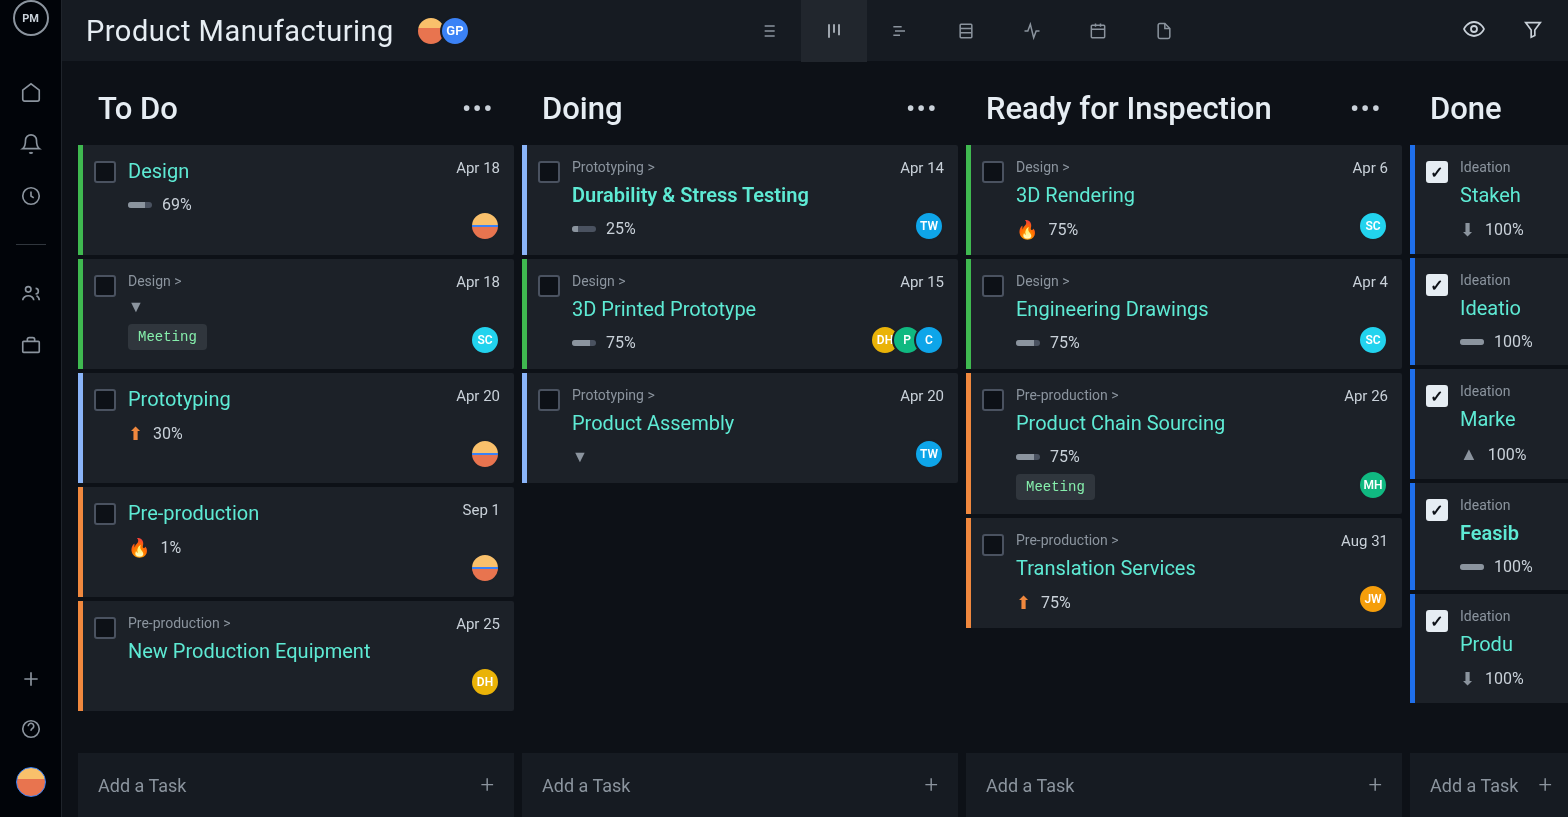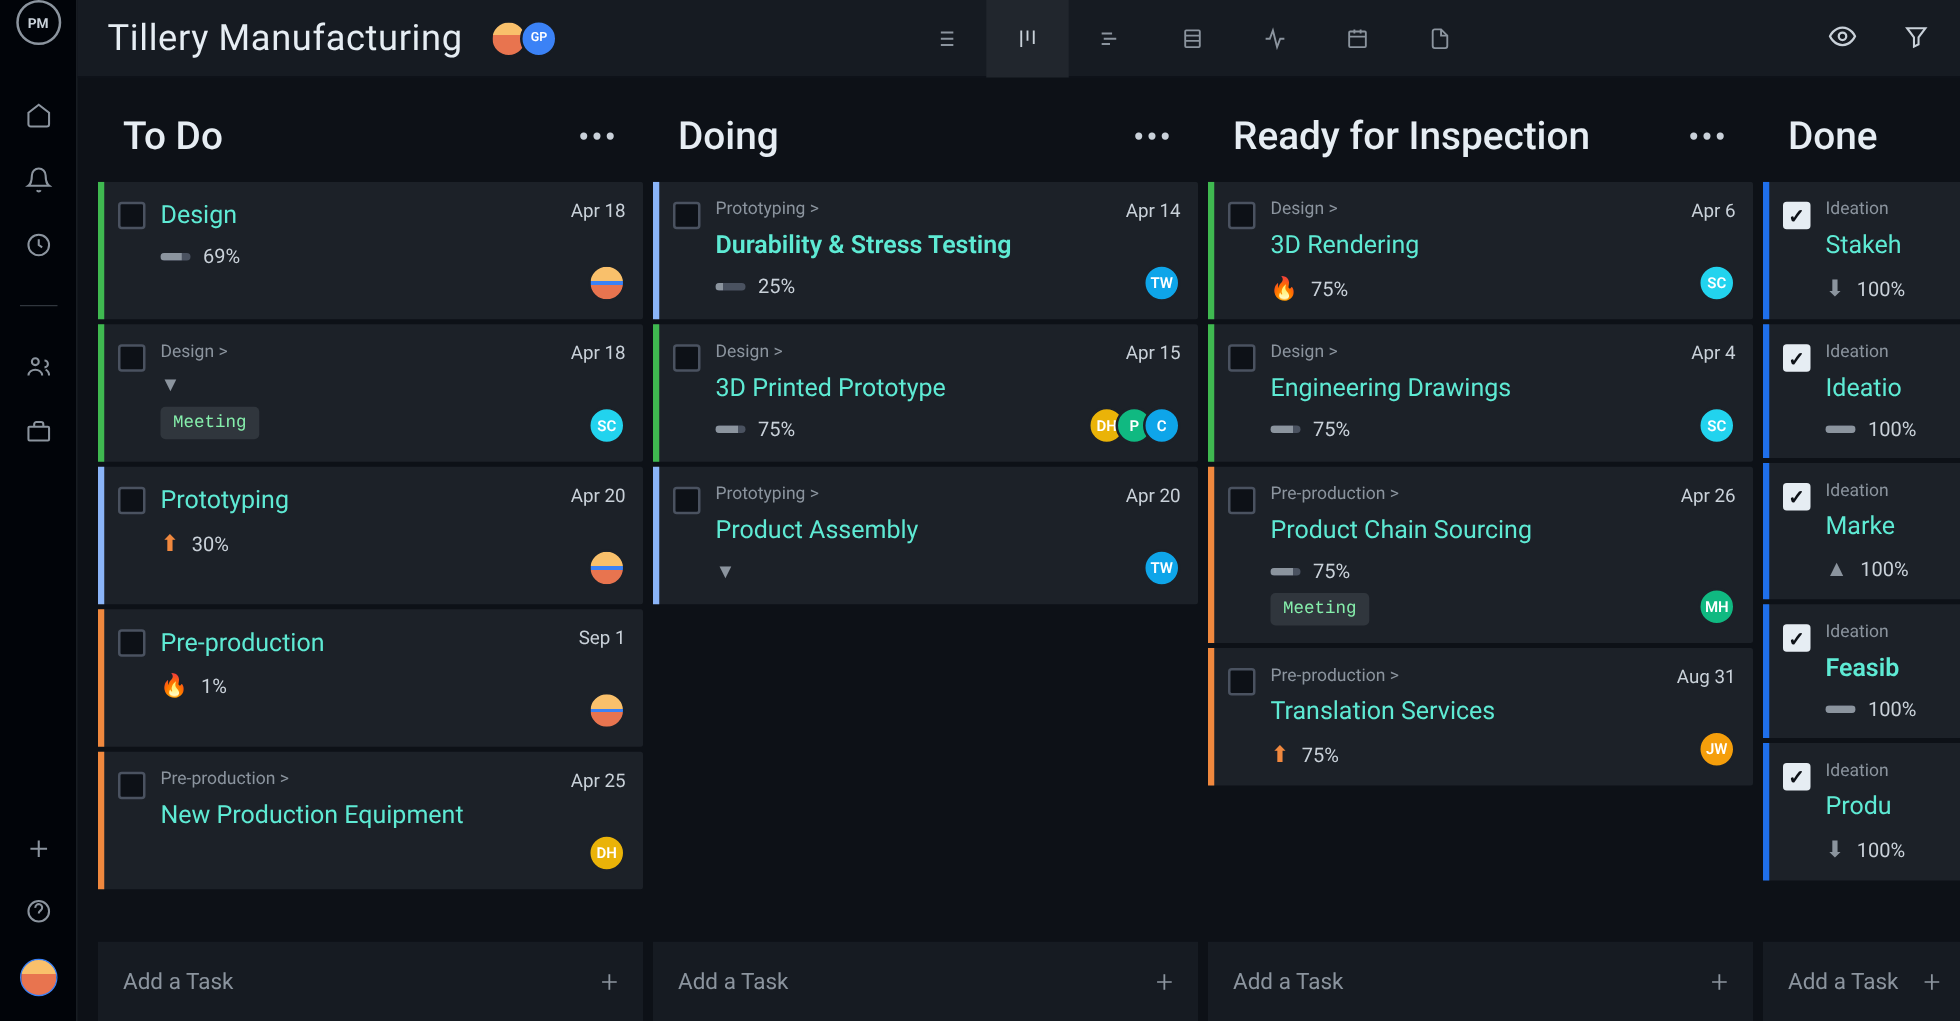--- a/index.html
+++ b/index.html
@@ -10,21 +10,21 @@
 .side-icons { display: flex; flex-direction: column; gap: 28px; align-items: center; margin-top: 14px; }
 .side-icon { width: 24px; height: 24px; display: flex; align-items: center; justify-content: center; color: #8b949e; cursor: pointer; }
 .side-divider { width: 30px; height: 1px; background: #30363d; margin: 8px 0; }
 .side-bottom { margin-top: auto; display: flex; flex-direction: column; gap: 26px; align-items: center; margin-bottom: 20px; }
 .avatar-sm { width: 30px; height: 30px; border-radius: 50%; background: linear-gradient(180deg,#f9c06b 0%,#f9c06b 40%,#e8744f 40%); border: 1px solid #3b82f6; }
 
 .main { flex: 1; display: flex; flex-direction: column; min-width: 0; }
 .topbar { height: 62px; background: #161b22; display: flex; align-items: center; padding: 0 24px; gap: 18px; border-bottom: 1px solid #0d1117; }
 .proj-title { font-size: 29px; font-weight: 400; color: #e6edf3; letter-spacing: 0.5px; }
 .top-avatars { display: flex; margin-left: 10px; }
-.top-avatar { width: 30px; height: 30px; border-radius: 50%; margin-left: -6px; border: 2px solid #161b22; display: flex; align-items: center; justify-content: center; font-size: 10px; font-weight: 600; color: #fff; }
+.top-avatar { width: 30px; height: 30px; border-radius: 50%; margin-left: -6px; border: 2px solid #161b22; display: flex; align-items: center; justify-content: center; font-size: 13px; font-weight: 600; color: #fff; }
 .top-avatar.av1 { background: linear-gradient(180deg,#f9c06b 0%,#f9c06b 40%,#e8744f 40%); }
 .top-avatar.av2 { background: #3b82f6; }
 .view-tabs { display: flex; margin-left: auto; gap: 0; margin-right: auto; }
 .view-tab { width: 66px; height: 62px; display: flex; align-items: center; justify-content: center; color: #8b949e; cursor: pointer; }
 .view-tab.active { background: #21262d; color: #c9d1d9; }
 .top-right { display: flex; gap: 36px; align-items: center; color: #c9d1d9; }
 .top-right-icon { cursor: pointer; }
 
 .board-container { flex: 1; overflow-x: auto; overflow-y: hidden; padding: 14px 0 0 12px; }
 .board { display: flex; gap: 0; height: 100%; }
@@ -126,21 +126,21 @@
             <circle cx="12" cy="12" r="9"></circle>
             <path d="M9 9a3 3 0 115 2c-1 1-2 1-2 3M12 18h.01"></path>
           </svg>
         </div>
       <div class="avatar-sm"></div>
     </div>
   </div>
 
   <div class="main">
     <div class="topbar">
-      <div class="proj-title">Tillery Manufacturing</div>
+      <div class="proj-title">Product Manufacturing</div>
       <div class="top-avatars">
         <div class="top-avatar av1"></div>
         <div class="top-avatar av2">GP</div>
       </div>
       <div class="view-tabs">
         <div class="view-tab">
             <svg width="20" height="20" viewBox="0 0 24 24" fill="none" stroke="currentColor" stroke-width="1.8">
               <path d="M8 6h12M8 12h12M8 18h12M4 6h.01M4 12h.01M4 18h.01"></path>
             </svg>
           </div>

